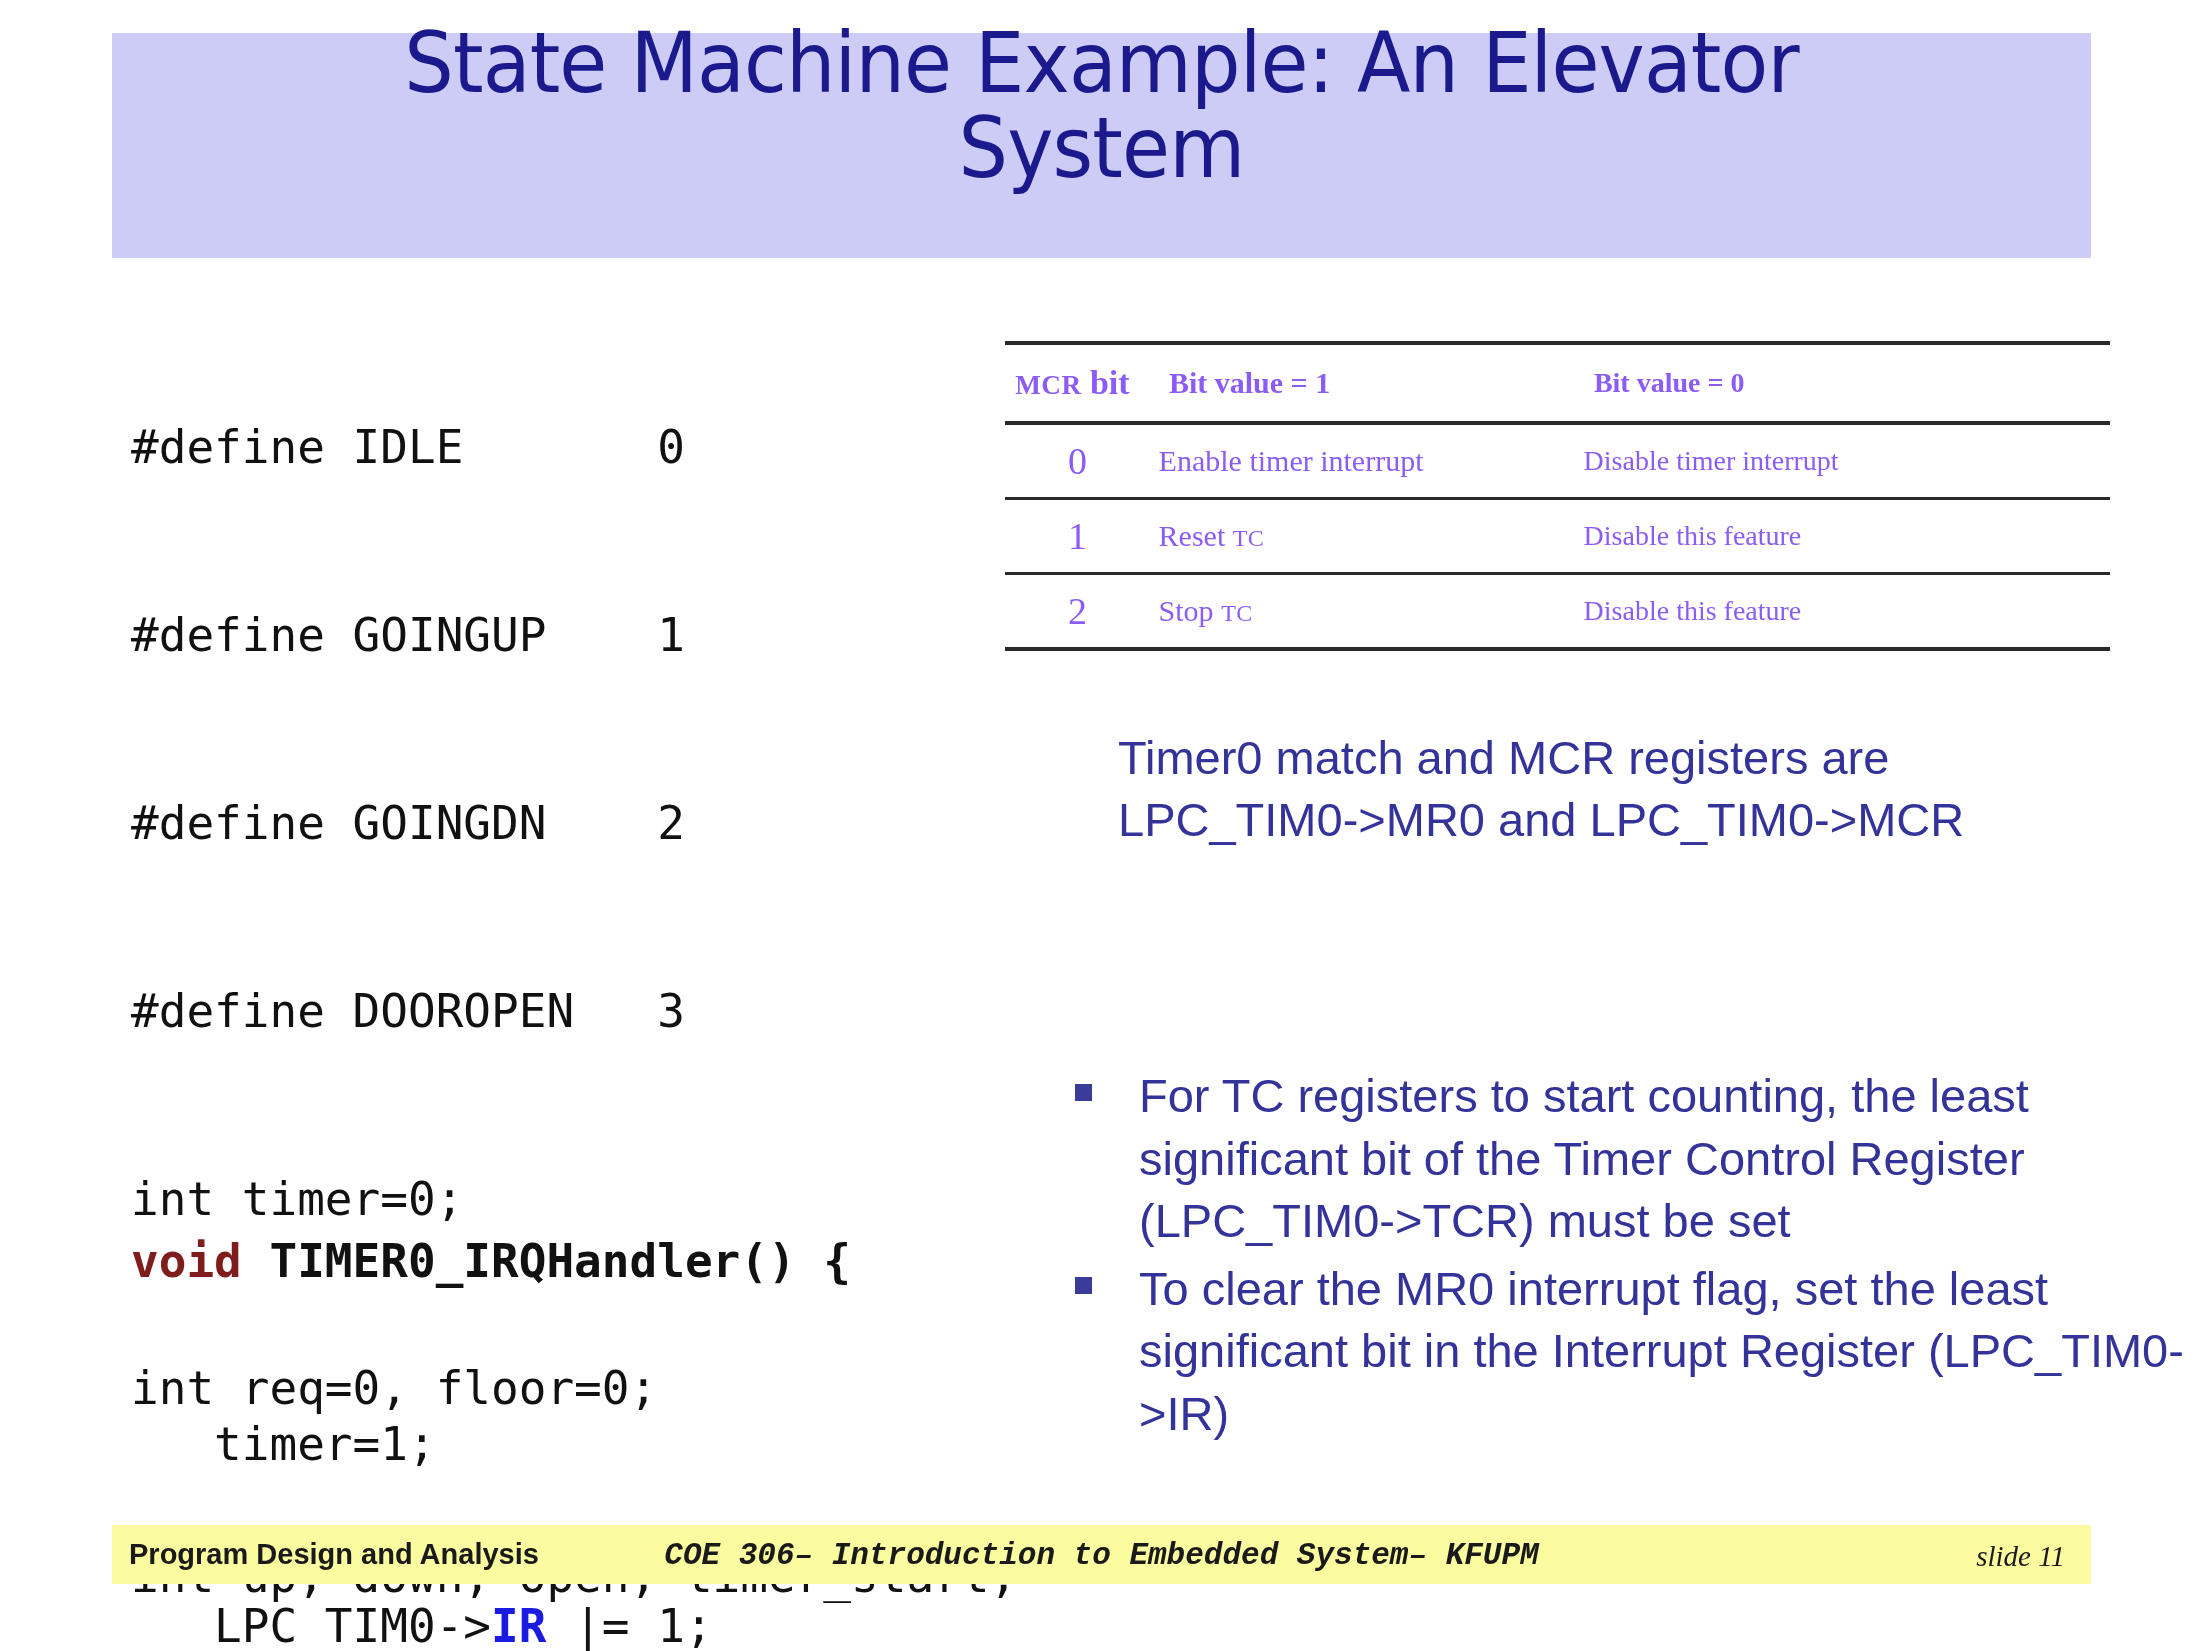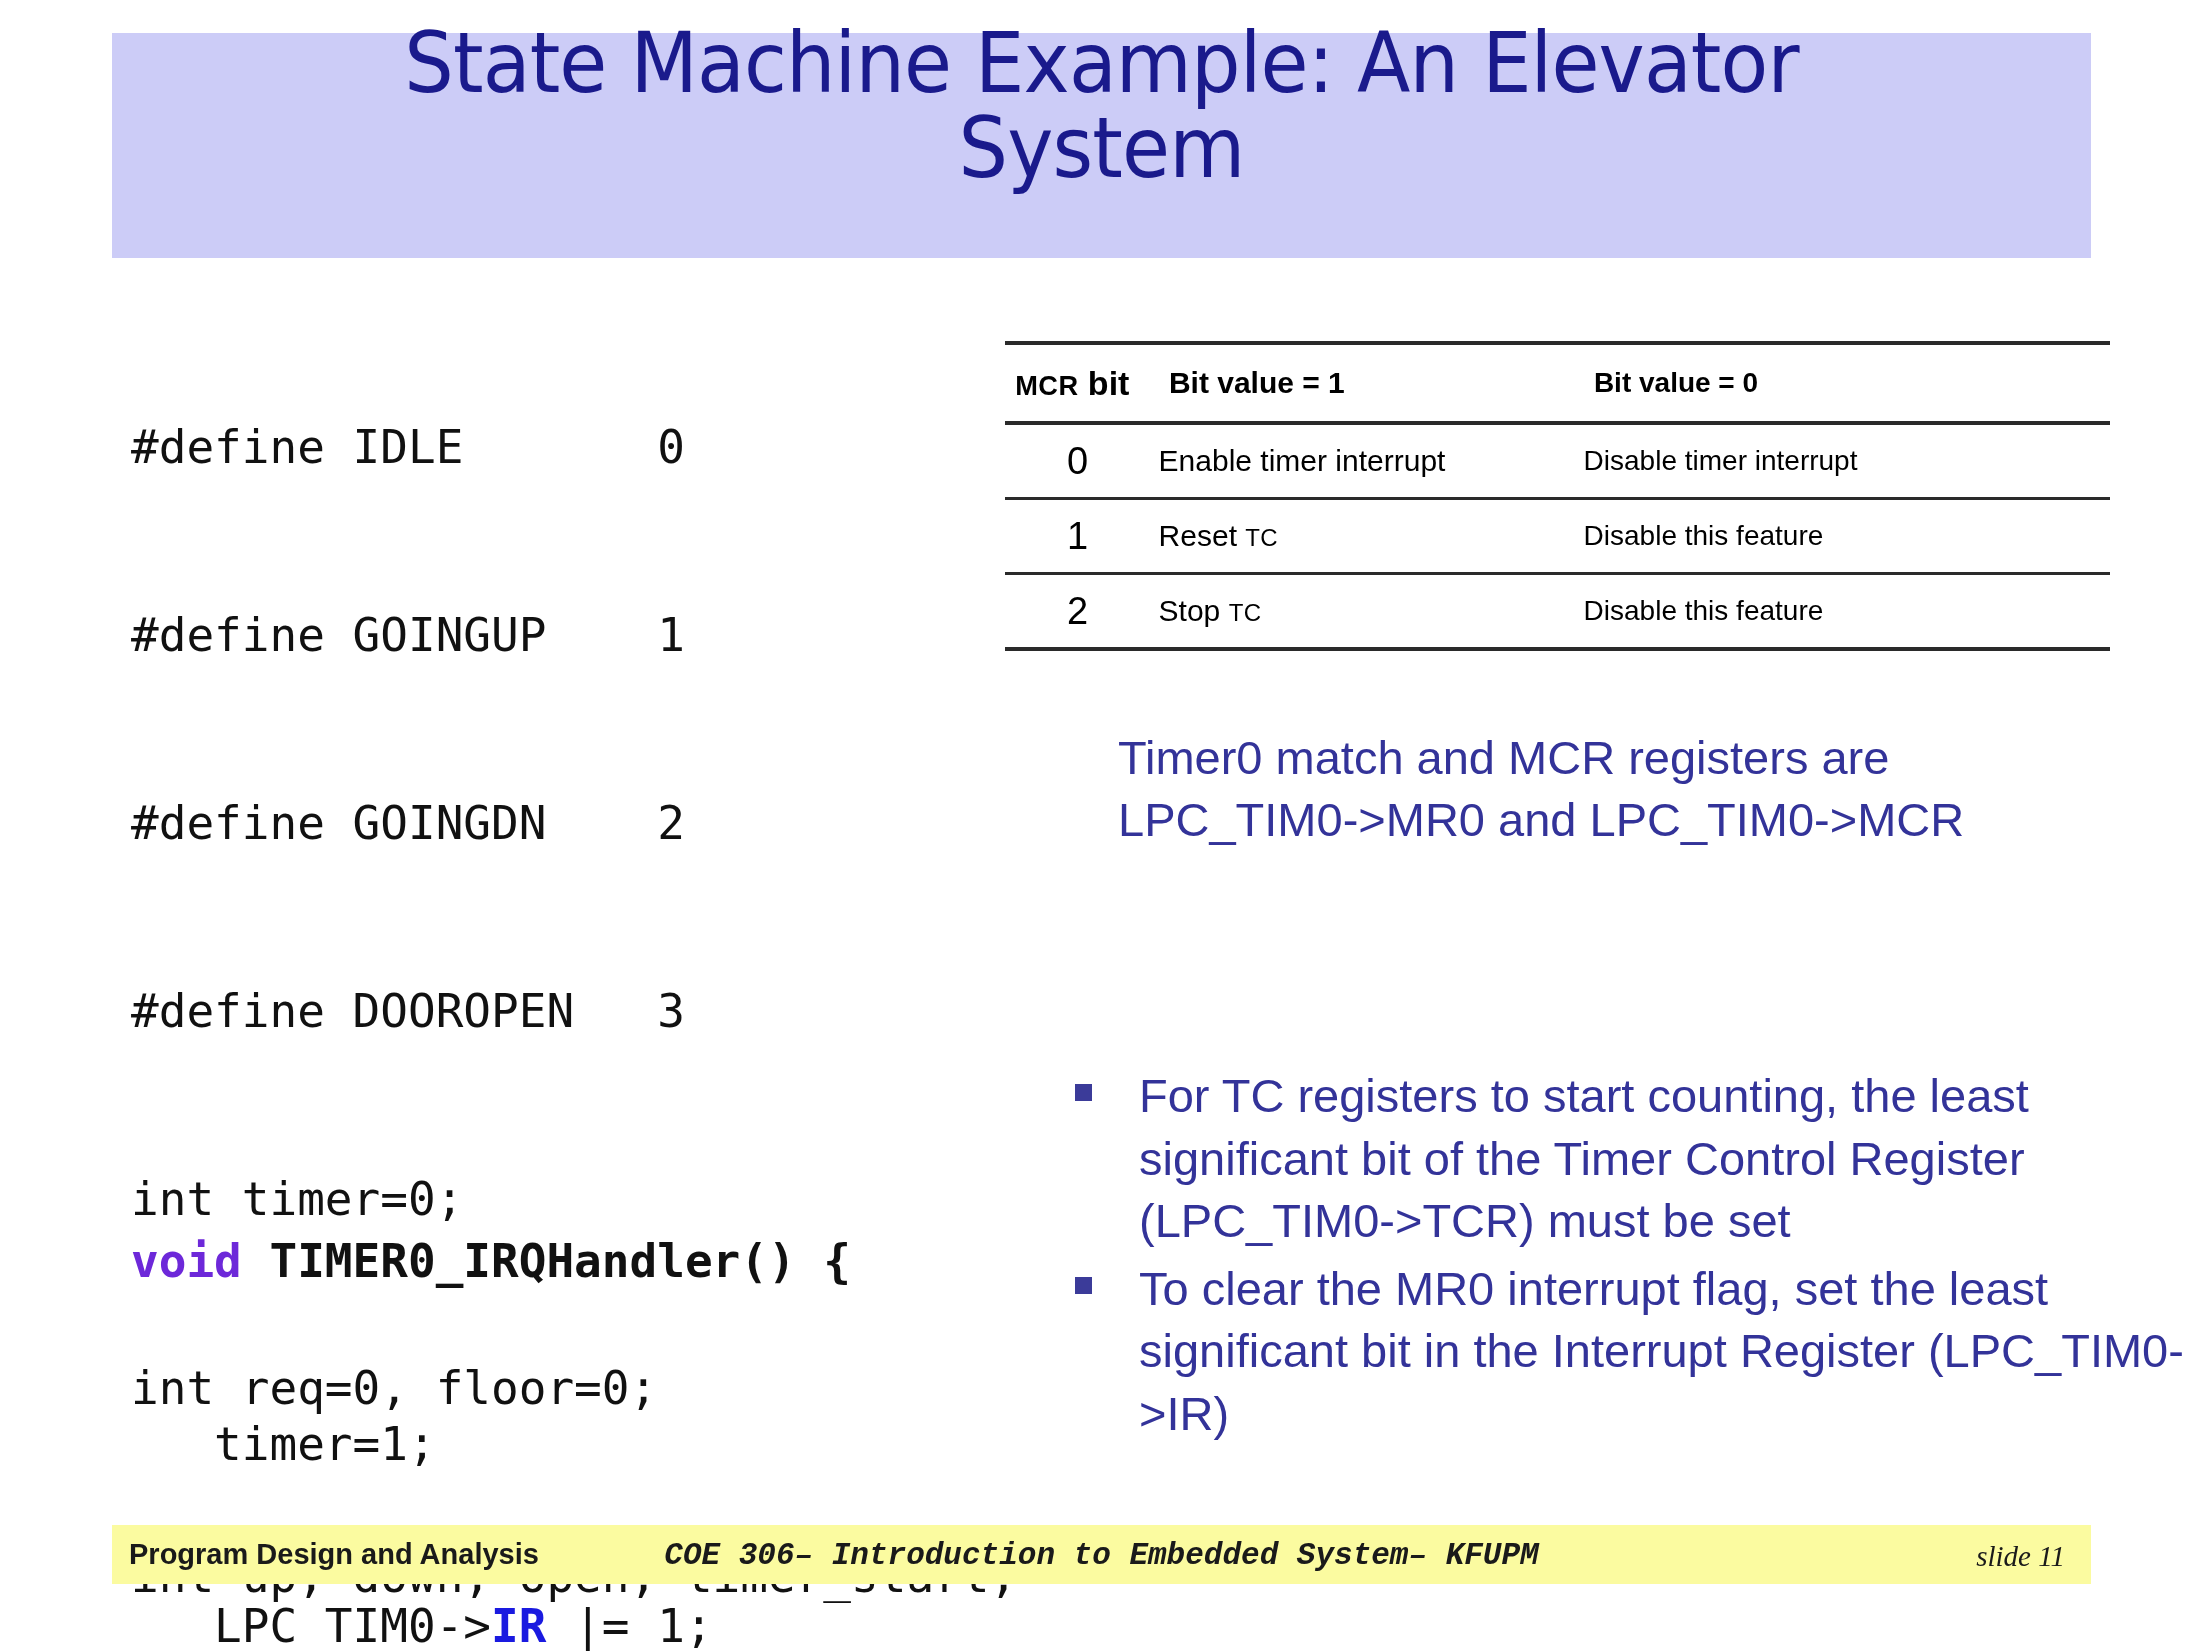--- a/index.html
+++ b/index.html
@@ -65,32 +65,32 @@
     left: 131px;
     top: 1110px;
     width: 929px;
     font-family: "DejaVu Sans Mono", "Liberation Mono", monospace;
     font-size: 46px;
     color: #111111;
     line-height: 1.32;
     white-space: pre;
   }
   .code-col2 .line { height: 61px; white-space: pre; }
-  .kw-void { color: #6d28d9; font-weight: bold; }
+  .kw-void { color: #7f1d1d; font-weight: bold; }
   .fn-name { font-weight: bold; color: #111111; }
   .id-blue { color: #1a1ae0; font-weight: bold; }
 
   
   .mcr-table {
     position: absolute;
     left: 1005px;
     top: 341px;
     width: 1105px;
-    font-family: Liberation Sans, sans-serif;
-    color: #000000;
+    font-family: Liberation Serif, serif;
+    color: #8b5cf6;
   }
   .mcr-table .rule {
     height: 0;
     border-top: 4.3px solid #2a2a2a;
   }
   .mcr-table .rule.thin { border-top-width: 3.4px; }
   .mcr-row {
     display: flex;
     align-items: center;
     height: 72px;

